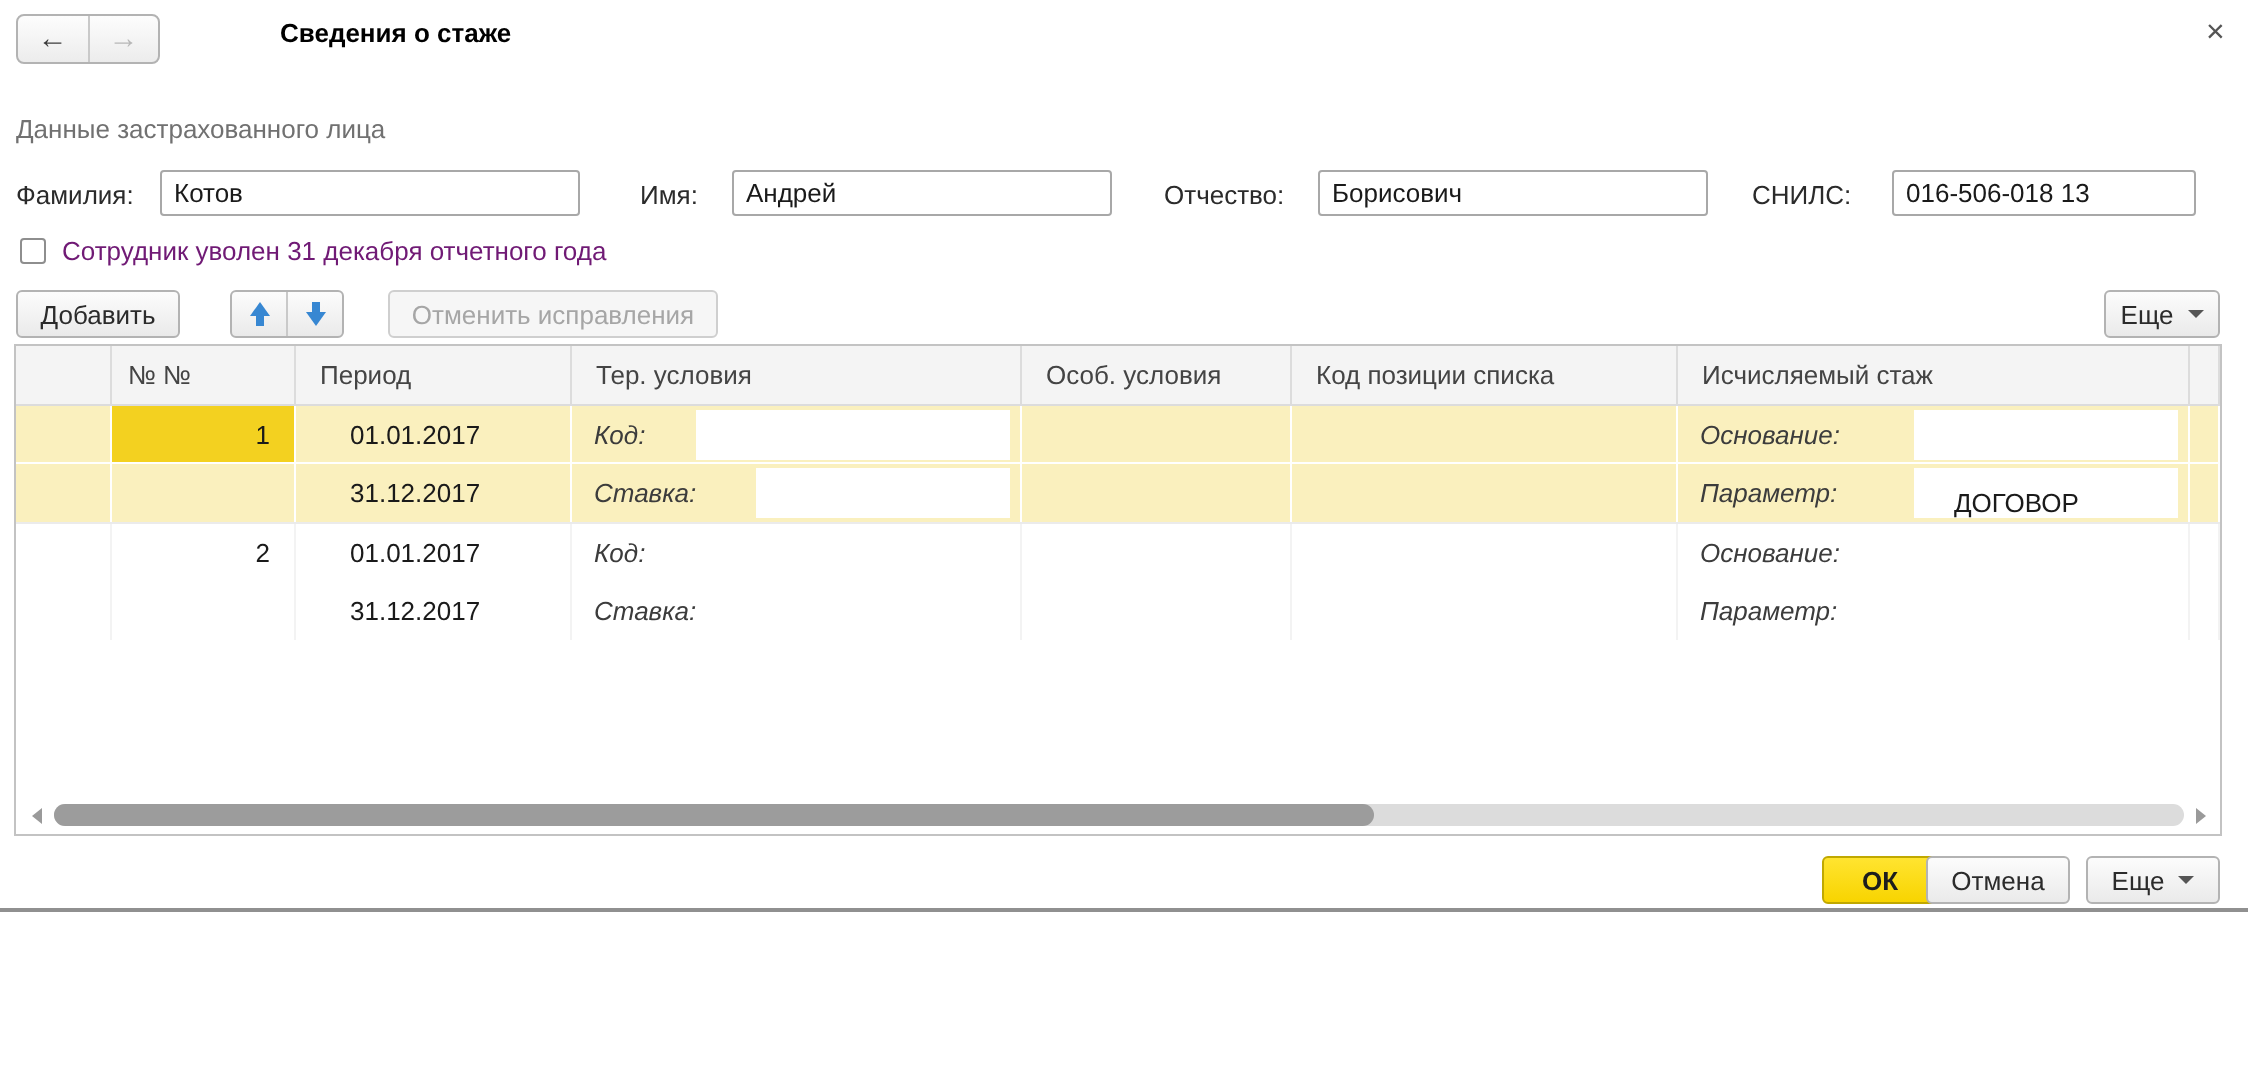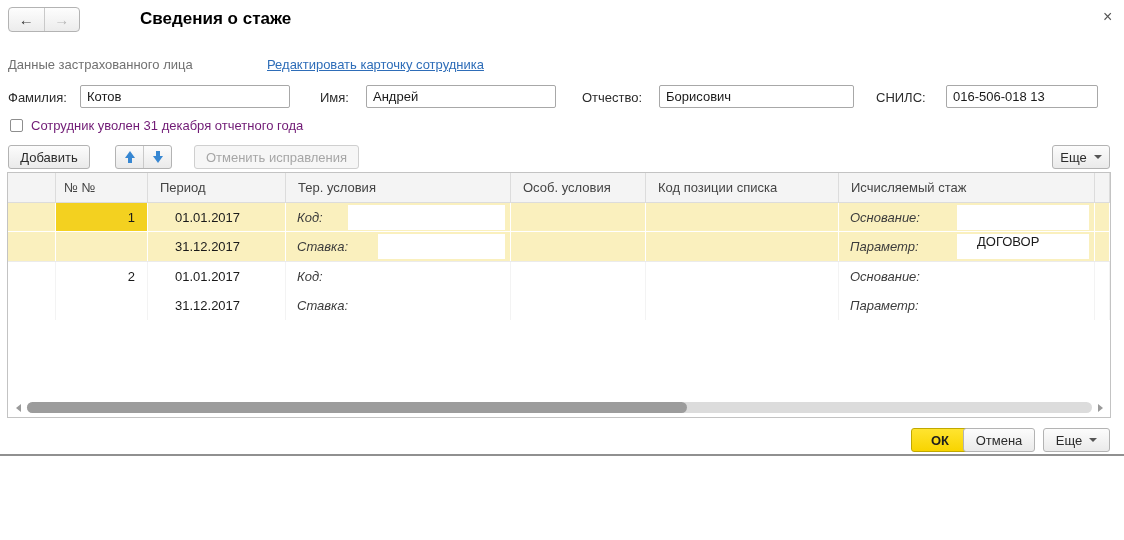--- a/index.html
+++ b/index.html
@@ -11,21 +11,21 @@
   .window { position:relative; width:1124px; height:540px; background:#fff; }
 
   
   .navgroup { position:absolute; left:8px; top:7px; width:72px; height:25px;
     border:1px solid #b3b3b3; border-radius:4px;
     background:linear-gradient(#fdfdfd,#ececec); display:flex; }
   .navbtn { flex:1; display:flex; align-items:center; justify-content:center;
     font-size:15px; cursor:pointer; }
   .navbtn.back { color:#3c3c3c; border-right:1px solid #c9c9c9; }
   .navbtn.fwd { color:#b8b8b8; }
-  .title { position:absolute; left:140px; top:9px; font-size:17px; font-weight:bold; color:#000; }
+  .title { position:absolute; left:140px; top:9px; font-size:13px; font-weight:bold; color:#000; }
   .close-x { position:absolute; left:1103px; top:8px; font-size:16px; color:#555; cursor:pointer; }
 
   
   .group-label { position:absolute; left:8px; top:57px; color:#717171; }
   .edit-link { position:absolute; left:267px; top:57px; color:#2e6db8;
     text-decoration:underline; cursor:pointer; }
 
   
   .flabel { position:absolute; top:90px; color:#2b2b2b; }
   .finput { position:absolute; top:85px; height:23px; border:1px solid #a8a8a8;
@@ -71,21 +71,21 @@
   .th.c-num { padding-left:8px; }
   .th.c-gutter, .th.c-stub { padding-left:0; }
 
   .half { display:flex; height:29px; }
   .cell { display:flex; align-items:center; overflow:hidden; white-space:nowrap; }
   .cell.num { justify-content:flex-end; padding-right:12px; color:#1a1a1a; }
   .cell.period { padding-left:27px; color:#1a1a1a; }
   .sublabel { font-style:italic; color:#3c3c3c; padding-left:11px; }
   .lbl-code { width:62px; } .lbl-rate { width:92px; } .lbl-staj { width:118px; }
   .vbox { flex:1; height:25px; margin:2px 5px 2px 0; display:flex;
-    align-items:flex-start; position:relative; }
+    align-items:flex-end; position:relative; }
   .trow.sel .half { background:#FAF0BE; }
   .trow.sel .cell { border-right:1px solid #fff; }
   .trow.sel .half.a .cell { border-bottom:1px solid #fff; }
   .trow.sel .half.a .cell.num { background:#F3D120; }
   .trow.sel .vbox { background:#fff; }
   .trow.white { border-top:1px solid #ebebeb; }
   .trow.white .cell { border-right:1px solid #f3f3f3; }
   .param-value { padding-left:20px; color:#1a1a1a; }
 
   
@@ -120,21 +120,20 @@
         <span>←</span>
       </div>
     <div class="navbtn fwd">
         <span>→</span>
       </div>
   </div>
   <div class="title">Сведения о стаже</div>
   <div class="close-x">×</div>
 
   <div class="group-label">Данные застрахованного лица</div>
-  <div class="edit-link">Редактировать карточку сотрудника</div>
 
   <div class="flabel" style="left:8px;">Фамилия:</div>
   <input class="finput" style="left: 64px; width: 210px;" value="Котов">
   <div class="flabel" style="left:320px;">Имя:</div>
   <input class="finput" style="left: 350px; width: 190px;" value="Андрей">
   <div class="flabel" style="left:582px;">Отчество:</div>
   <input class="finput" style="left: 643px; width: 195px;" value="Борисович">
   <div class="flabel" style="left:876px;">СНИЛС:</div>
   <input class="finput" style="left: 930px; width: 152px;" value="016-506-018 13">
 

